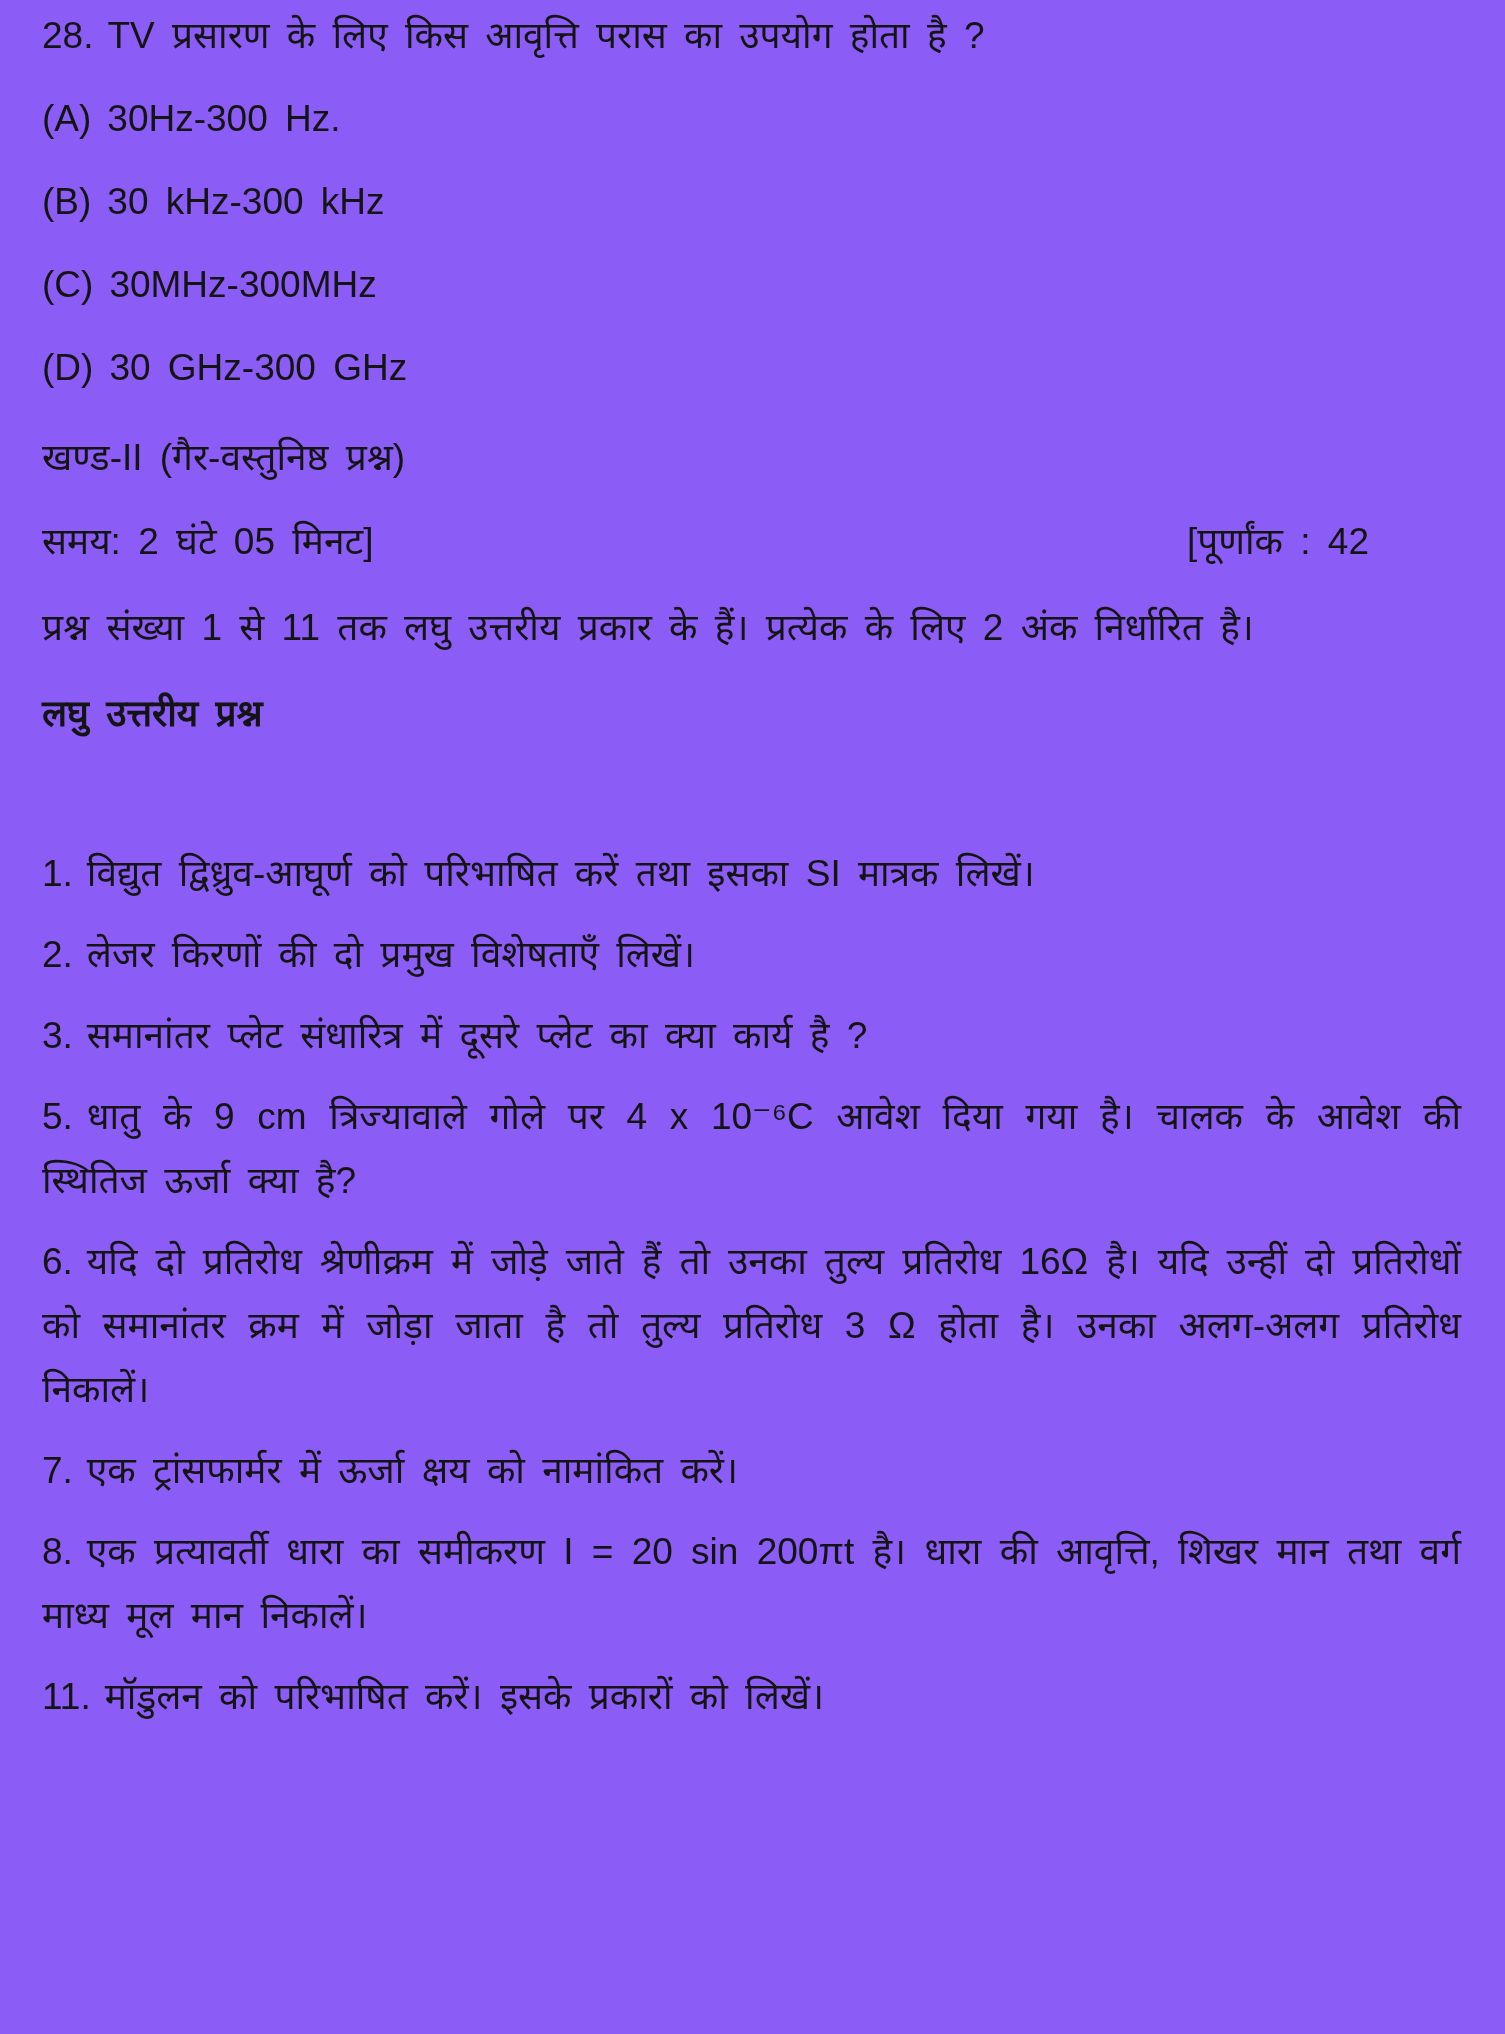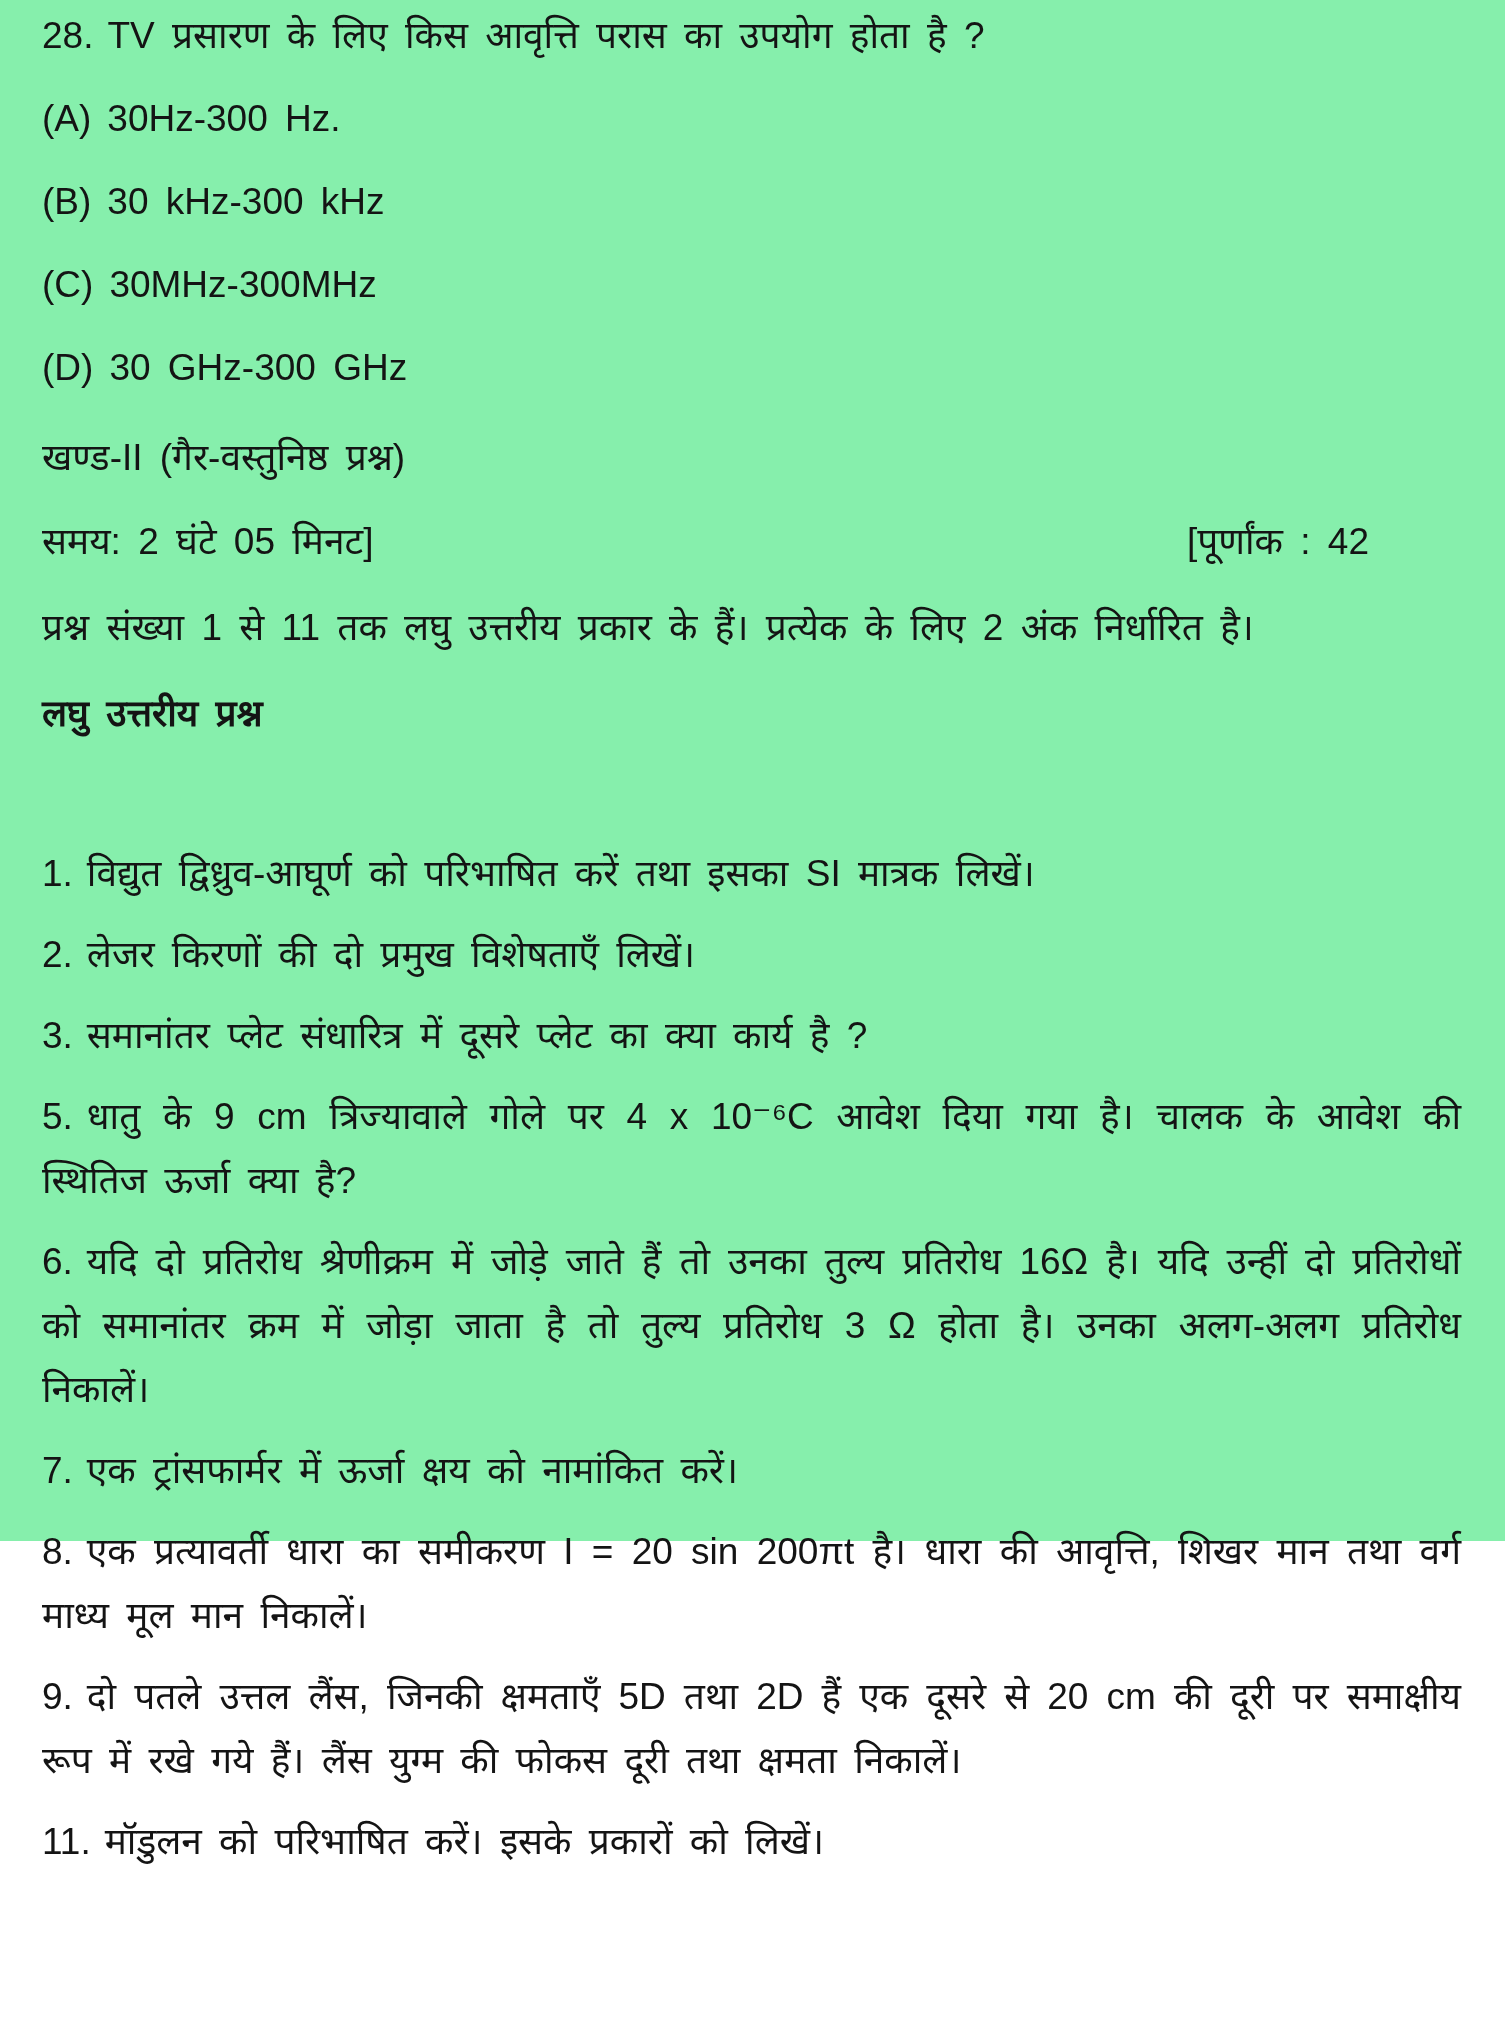--- a/index.html
+++ b/index.html
@@ -10,23 +10,23 @@
   }
   body {
     width: 1505px;
     height: 2034px;
     color: #141414;
     font-family: "Liberation Sans", "DejaVu Sans", sans-serif;
     overflow: hidden;
   }
   .page {
     width: 1505px;
-    height: 1541px;
+    height: 2034px;
     padding: 4px 44px 0 42px;
-    background: #86efac;
+    background: #8b5cf6;
   }
   p { margin: 0; }
 
   
   .line {
     font-size: 37px;
     line-height: 64px;
     word-spacing: 7px;
     white-space: normal;
   }
@@ -121,20 +121,17 @@
     <p class="question">
       <span class="q-num">6.</span><span>यदि दो प्रतिरोध श्रेणीक्रम में जोड़े जाते हैं तो उनका तुल्य प्रतिरोध 16Ω है। यदि उन्हीं दो प्रतिरोधों को समानांतर क्रम में जोड़ा जाता है तो तुल्य प्रतिरोध 3 Ω होता है। उनका अलग-अलग प्रतिरोध निकालें।</span>
     </p>
     <p class="question">
       <span class="q-num">7.</span><span>एक ट्रांसफार्मर में ऊर्जा क्षय को नामांकित करें।</span>
     </p>
     <p class="question">
       <span class="q-num">8.</span><span>एक प्रत्यावर्ती धारा का समीकरण I = 20 sin 200πt है। धारा की आवृत्ति, शिखर मान तथा वर्ग माध्य मूल मान निकालें।</span>
     </p>
     <p class="question">
-      <span class="q-num">9.</span><span>दो पतले उत्तल लैंस, जिनकी क्षमताएँ 5D तथा 2D हैं एक दूसरे से 20 cm की दूरी पर समाक्षीय रूप में रखे गये हैं। लैंस युग्म की फोकस दूरी तथा क्षमता निकालें।</span>
-    </p>
-    <p class="question">
       <span class="q-num">11.</span><span>मॉडुलन को परिभाषित करें। इसके प्रकारों को लिखें।</span>
     </p>
   </div>
 
 </div>
 
 </body></html>

